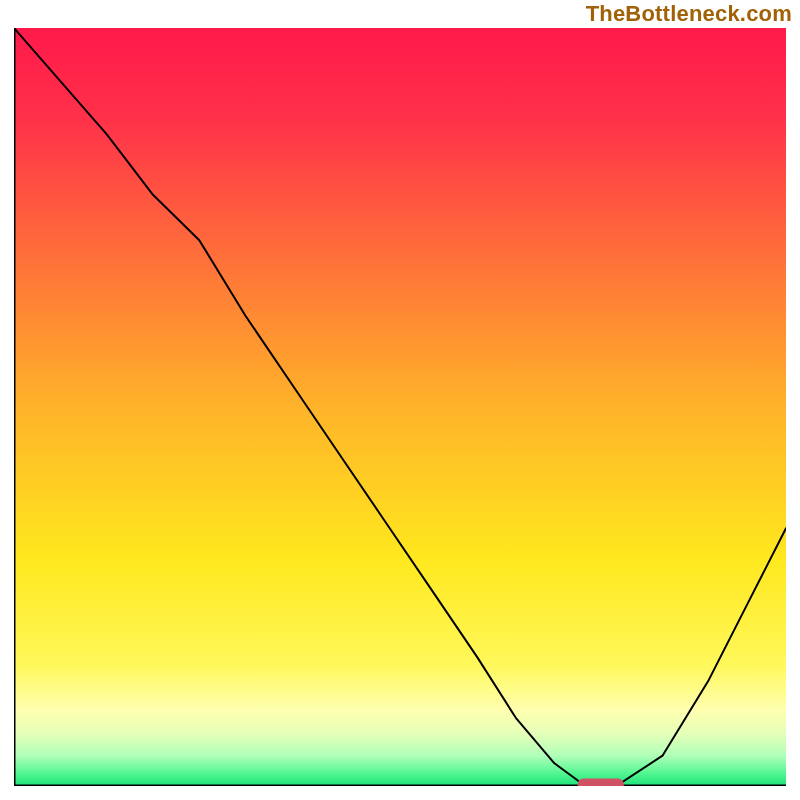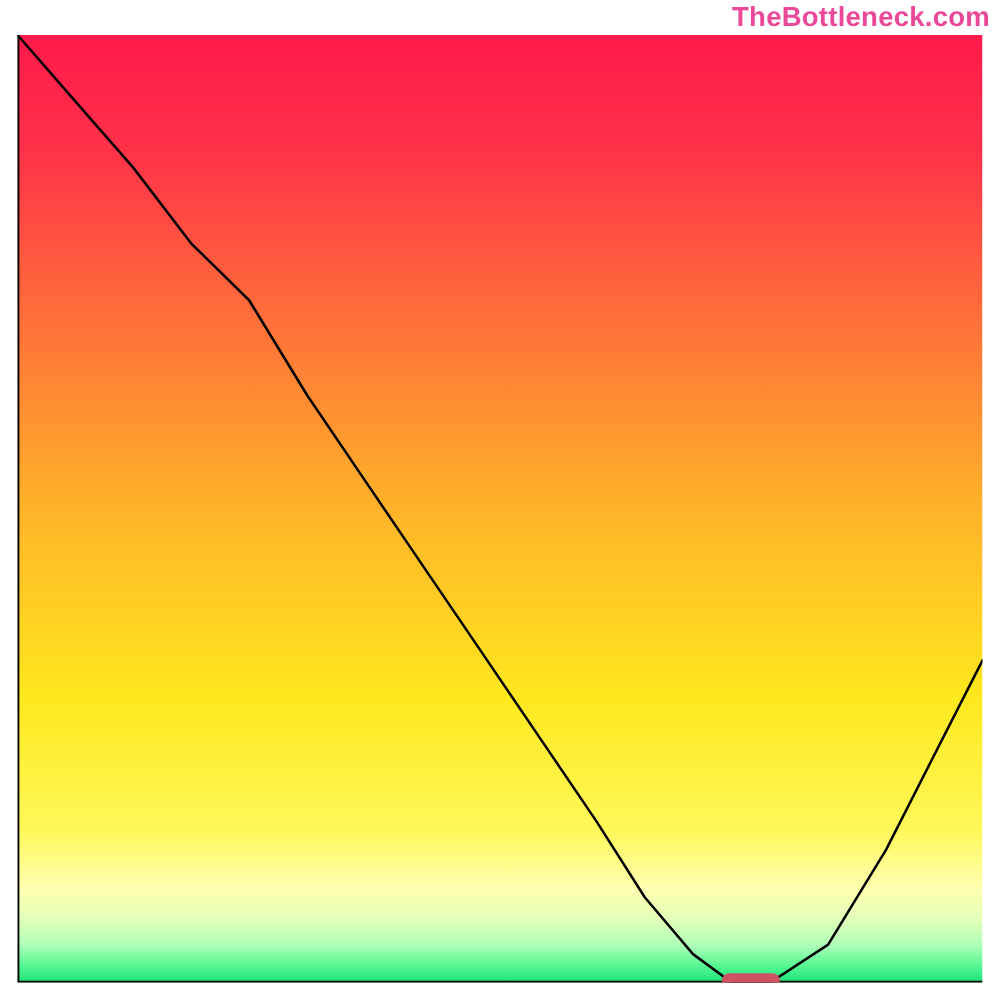--- a/index.html
+++ b/index.html
@@ -15,21 +15,21 @@
     position: relative;
     width: 800px;
     height: 800px;
   }
   .watermark {
     position: absolute;
     top: 1px;
     right: 8px;
     font-size: 22px;
     font-weight: 600;
-    color: #ec4899;
+    color: #a16207;
     letter-spacing: 0.2px;
   }
   .plot {
     position: absolute;
     left: 14px;
     top: 28px;
     width: 772px;
     height: 758px;
     box-sizing: border-box;
   }

